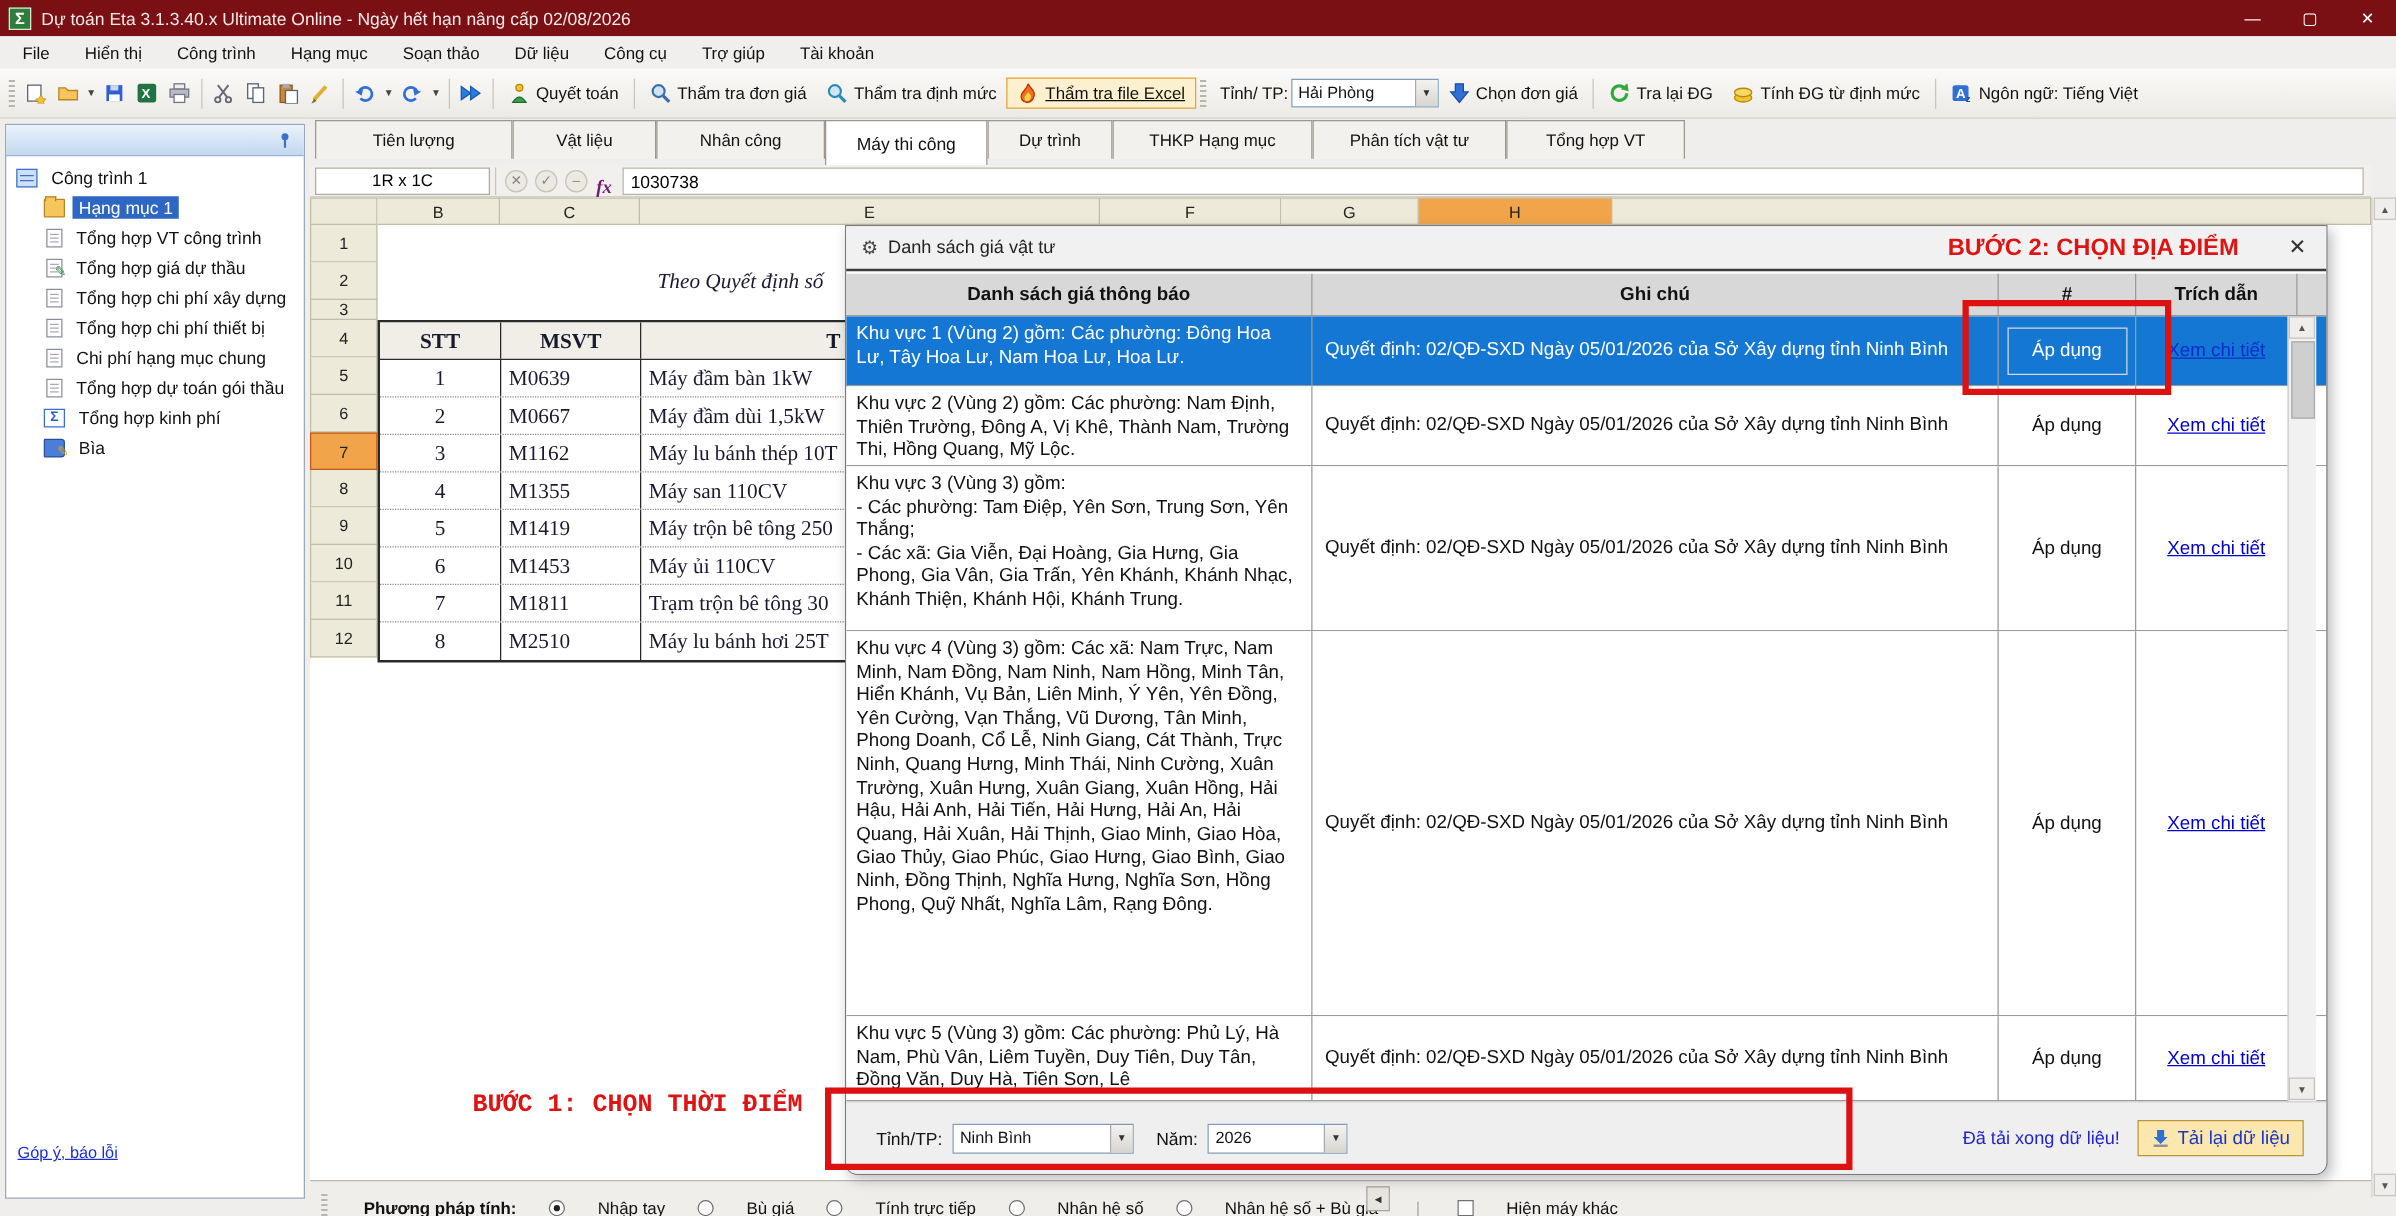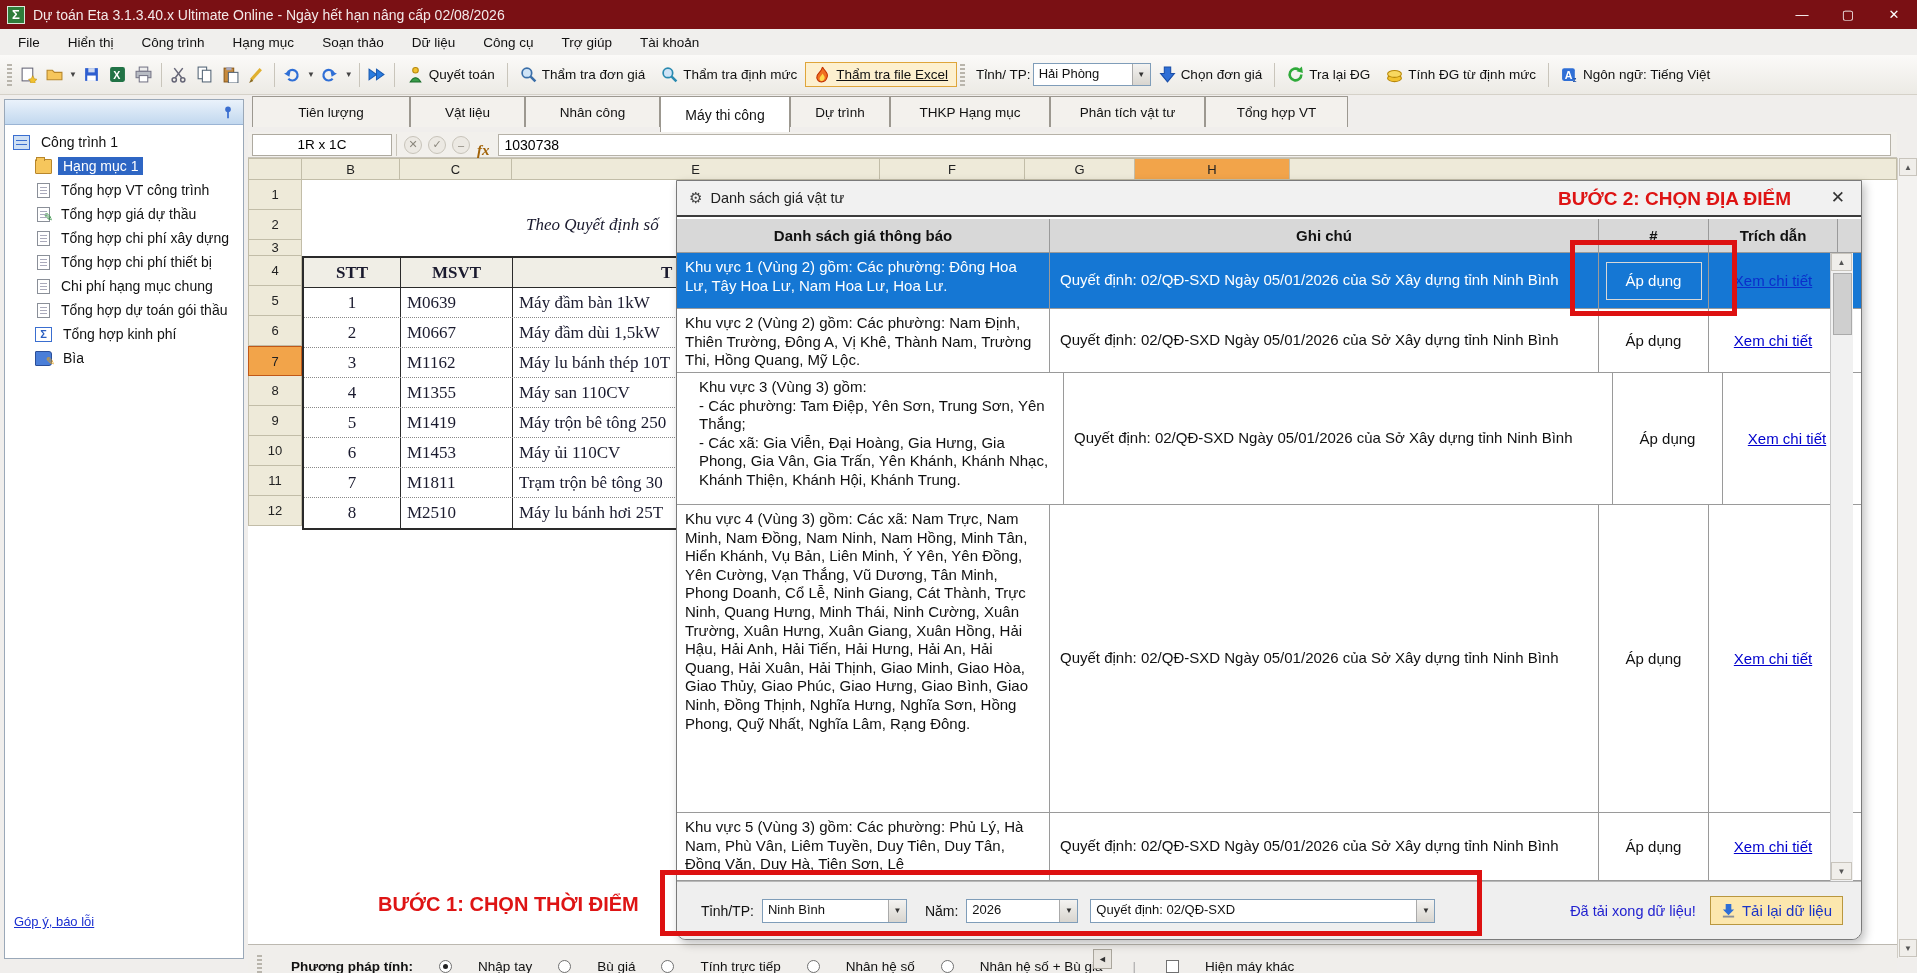--- a/index.html
+++ b/index.html
@@ -74,21 +74,21 @@
     text-decoration:underline; white-space:nowrap; }
 
   
   #fxbar { position:absolute; left:248px; top:132px; width:1649px; height:26px; background:#f2f0ec;
     border-bottom:1px solid #c8c4ba; display:flex; align-items:center; }
   #namebox { width:140px; height:22px; margin-left:4px; background:#fff; border:1px solid #aeaaa0;
     font-size:13.5px; display:flex; align-items:center; justify-content:center; }
   .fxc { width:18px; height:18px; border-radius:50%; background:#ece9e3; color:#8a867c; font-size:11px;
     display:flex; align-items:center; justify-content:center; margin:0 3px; border:1px solid #c8c4ba; }
   #fx-label { font-style:italic; font-family:"Liberation Serif", serif; font-size:15px; font-weight:bold;
-    color:#a16207; margin:12px 8px 0 4px; }
+    color:#701a75; margin:12px 8px 0 4px; }
   #fx-input { flex:1; height:22px; margin-right:6px; background:#fff; border:1px solid #b6b2a8;
     font-size:14px; display:flex; align-items:center; padding-left:6px; }
 
   
   #sheet-bg { position:absolute; left:248px; top:158px; width:1649px; height:786px; background:#fff; }
   .colhdr { position:absolute; top:158px; height:22px; background:#eeead9; border:1px solid #c2bda8;
     border-left:none; display:flex; align-items:center; justify-content:center; font-size:13px; color:#222; }
   .colhdr.first { border-left:1px solid #c2bda8; }
   .colhdr.hl { background:#f2a44a; }
   .rownum { position:absolute; left:248px; width:54px; background:#eeead9; border:1px solid #c2bda8;
@@ -557,21 +557,21 @@
           </div>
       </div>
       <div class="drow" style="height:64px;">
         <div class="d-region">Khu vực 2 (Vùng 2) gồm: Các phường: Nam Định, Thiên Trường, Đông A, Vị Khê, Thành Nam, Trường Thi, Hồng Quang, Mỹ Lộc.</div>
         <div class="d-note">Quyết định: 02/QĐ-SXD Ngày 05/01/2026 của Sở Xây dựng tỉnh Ninh Bình</div>
         <div class="d-hash">Áp dụng</div>
         <div class="d-cite">
             <span class="link">Xem chi tiết</span>
           </div>
       </div>
-      <div class="drow" style="height:132px;padding-left:14px;">
+      <div class="drow" style="height:132px;">
         <div class="d-region">Khu vực 3 (Vùng 3) gồm:
 - Các phường: Tam Điệp, Yên Sơn, Trung Sơn, Yên Thắng;
 - Các xã: Gia Viễn, Đại Hoàng, Gia Hưng, Gia Phong, Gia Vân, Gia Trấn, Yên Khánh, Khánh Nhạc, Khánh Thiện, Khánh Hội, Khánh Trung.</div>
         <div class="d-note">Quyết định: 02/QĐ-SXD Ngày 05/01/2026 của Sở Xây dựng tỉnh Ninh Bình</div>
         <div class="d-hash">Áp dụng</div>
         <div class="d-cite">
             <span class="link">Xem chi tiết</span>
           </div>
       </div>
       <div class="drow" style="height:308px;">
@@ -600,32 +600,28 @@
       <span style="margin-left:24px;">Tỉnh/TP:</span>
       <div class="combo" style="width:145px;margin-left:8px;">
         <div class="val">Ninh Bình</div>
           <div class="cbtn"></div>
       </div>
       <span style="margin-left:18px;">Năm:</span>
       <div class="combo" style="width:112px;margin-left:8px;">
         <div class="val">2026</div>
           <div class="cbtn"></div>
       </div>
-      <div class="combo" style="width:345px;margin-left:12px;">
-        <div class="val">Quyết định: 02/QĐ-SXD</div>
-          <div class="cbtn"></div>
-      </div>
       <span id="loaded-text" style="margin-left:auto;">Đã tải xong dữ liệu!</span>
       <div id="reload-btn" style="margin:0 18px 0 14px;">
         <svg width="15" height="15" viewBox="0 0 16 16">
             <polygon points="5,1 11,1 11,7 14,7 8,13 2,7 5,7" fill="#2f6fd6"></polygon>
             <rect x="2" y="13.5" width="12" height="2" fill="#8a8f98"></rect>
           </svg>
         <span>Tải lại dữ liệu</span>
       </div>
     </div>
   </div>
 
-  <div class="abs red-note" style="left:378px; top:893px;">BƯỚC 1: CHỌN THỜI ĐIỂM</div>
+  <div class="abs red-note" style="left:378px; top:873px;font-family:Liberation Mono, monospace;">BƯỚC 1: CHỌN THỜI ĐIỂM</div>
   <div id="red-box-time"></div>
   <div id="red-box-apply"></div>
 
 </div>
 
 </body></html>

